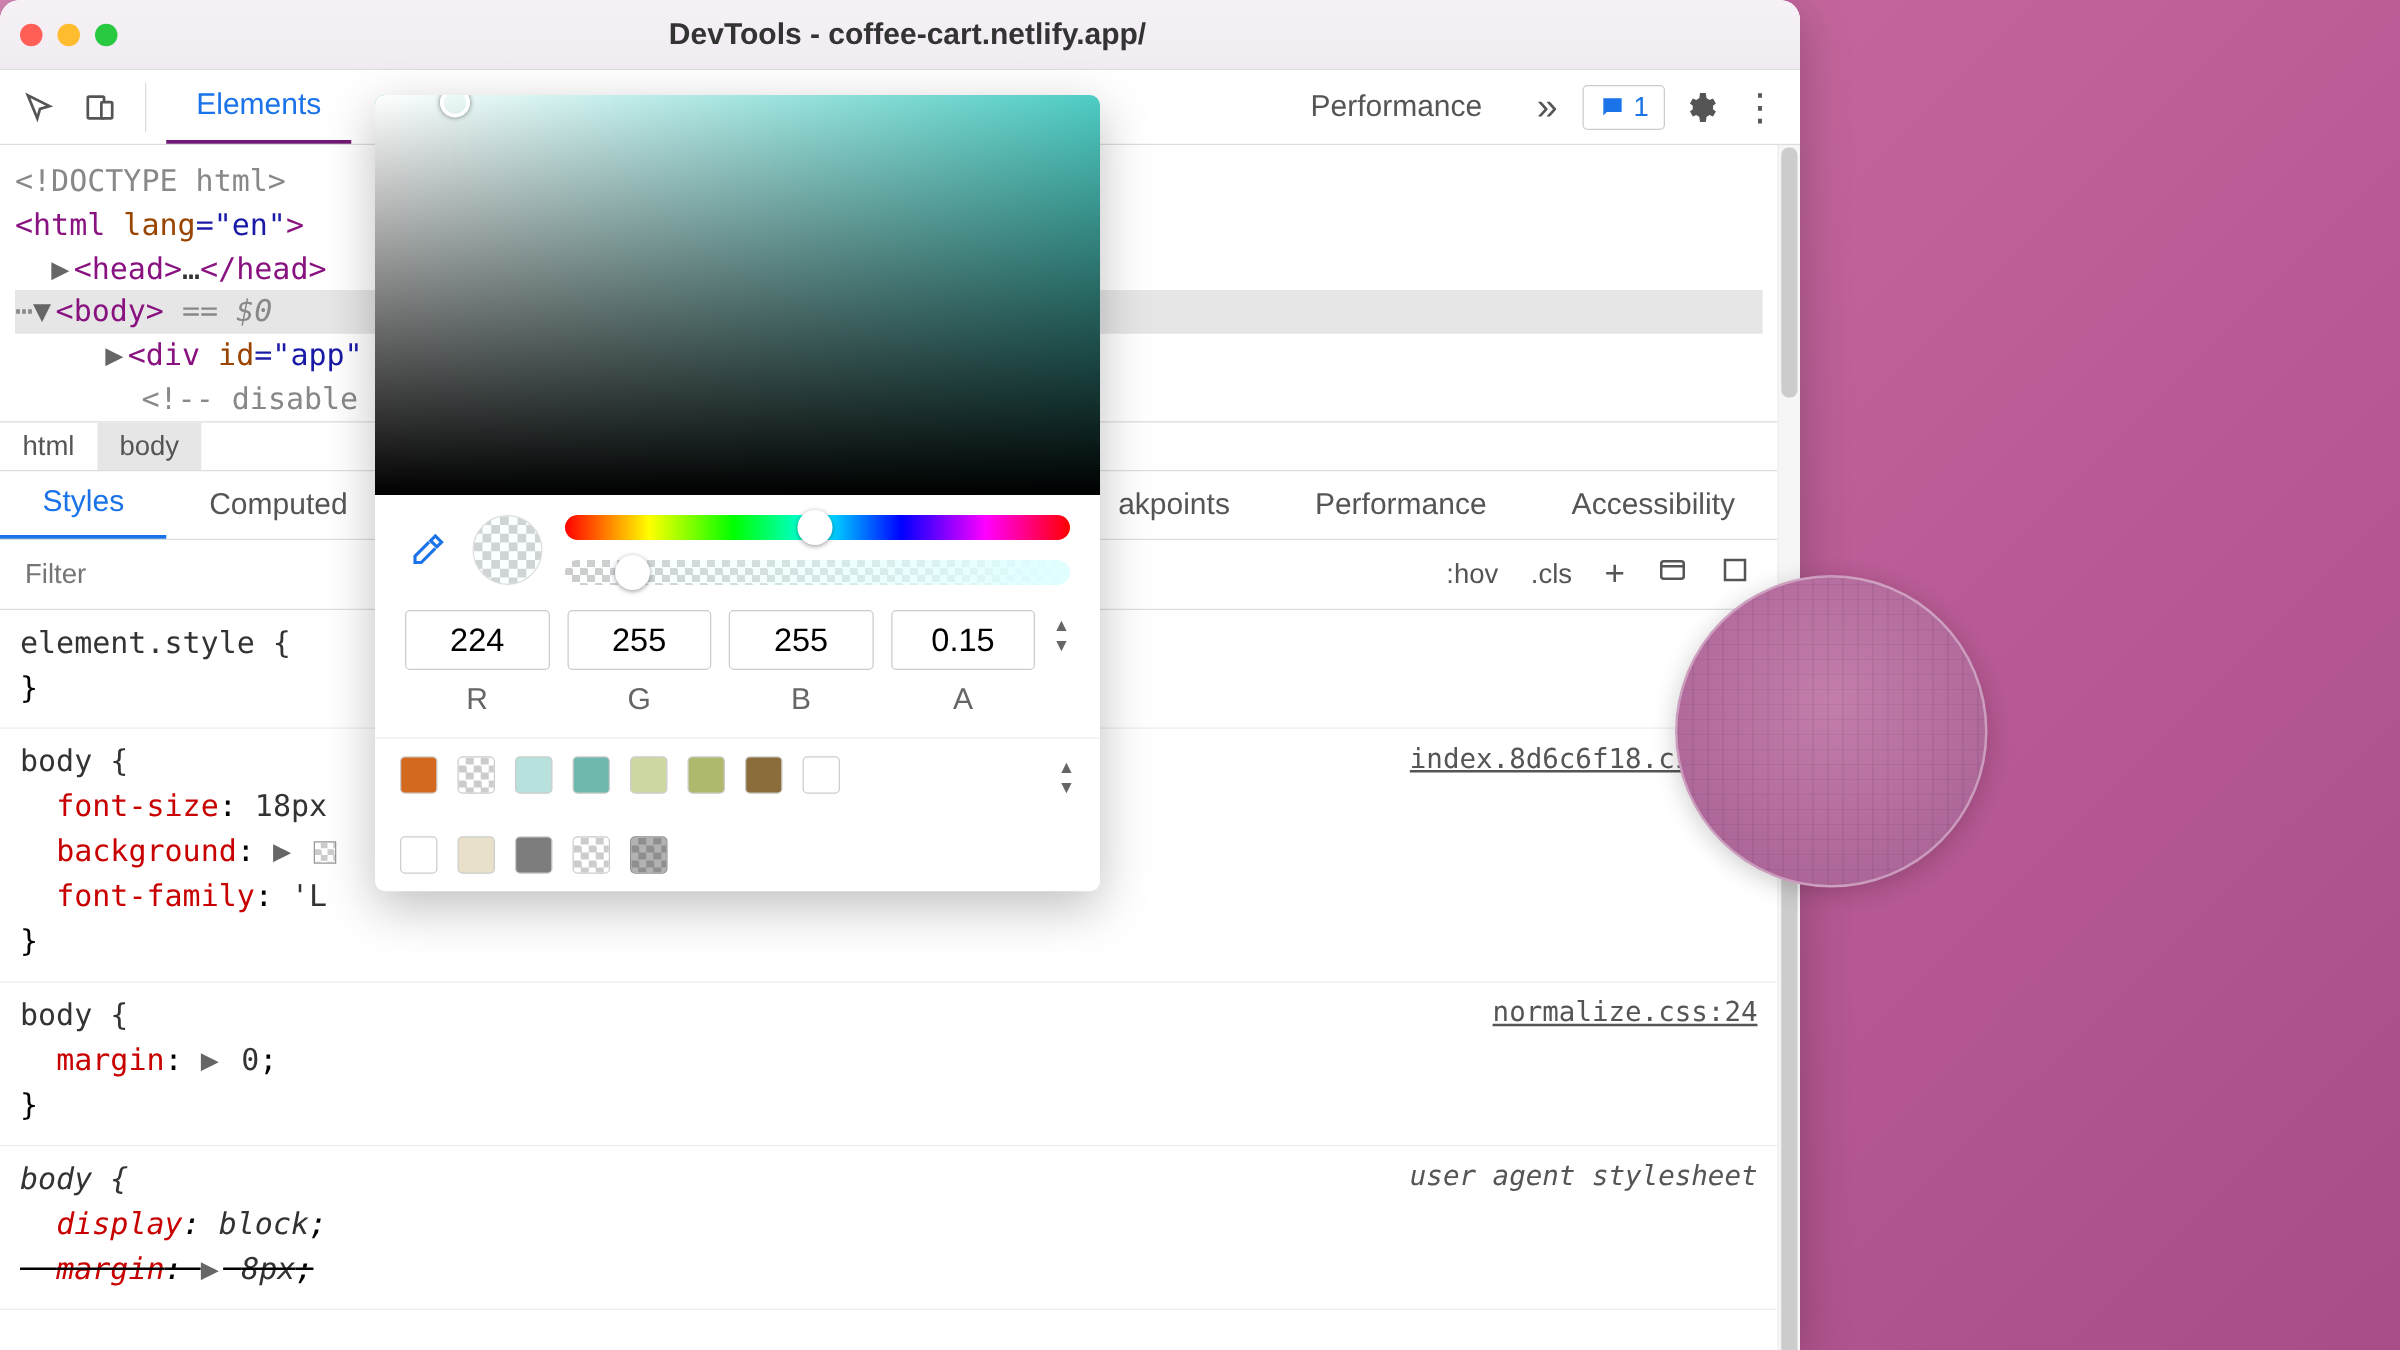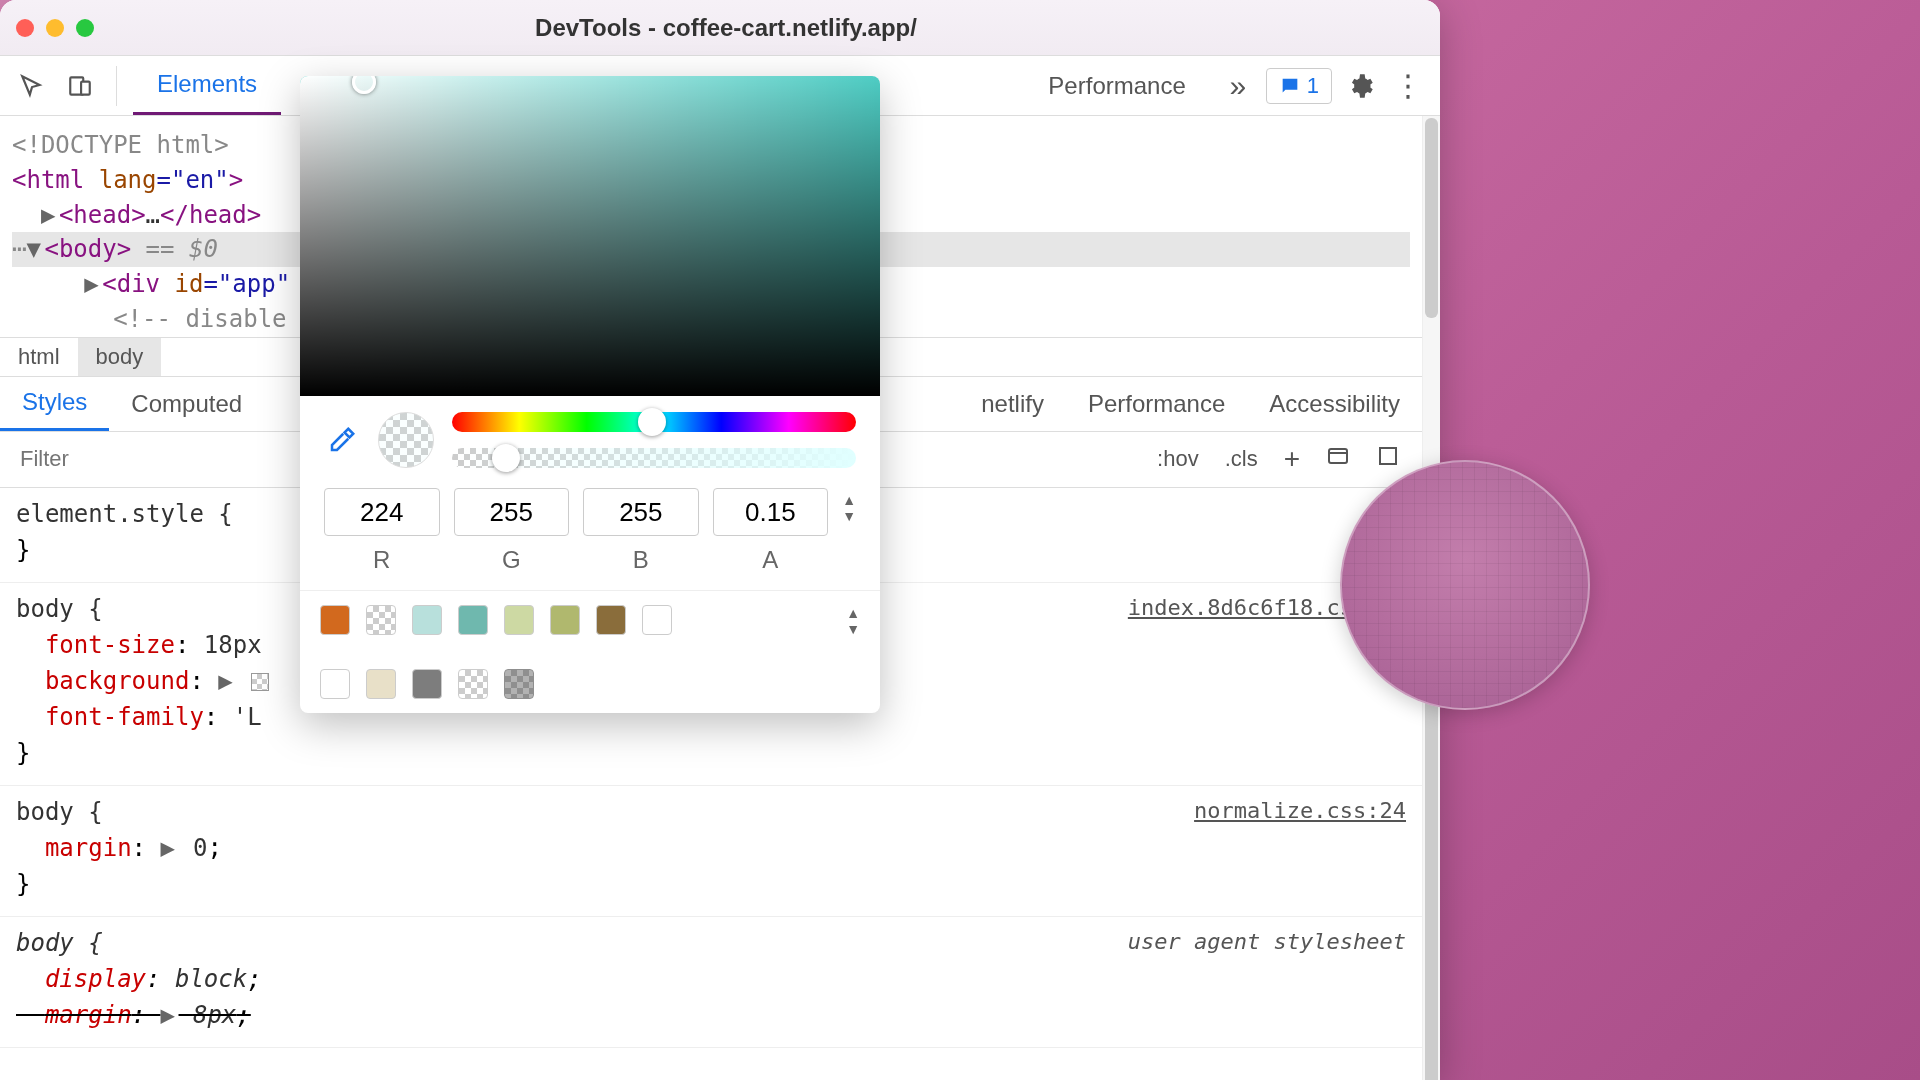--- a/index.html
+++ b/index.html
@@ -41,21 +41,21 @@
   }
   .dom .line { white-space:pre; }
   .dom .sel { background:#e6e6e6; }
   .tag{color:#881280;} .attr{color:#994500;} .val{color:#1a1aa6;} .comment{color:#888;} .grey{color:#888;}
   .ellipsis-dots{color:#888;}
   .tri { color:#666; display:inline-block; width:18px; }
   .crumbs { display:flex; border-top:1px solid #ddd; }
   .crumb { padding:6px 18px; font-size:22px; color:#555; }
   .crumb.active { background:#e6e6e6; }
   .subtabs { display:flex; border-top:1px solid #ddd; border-bottom:1px solid #ddd; height:56px; align-items:stretch; }
-  .subtab { padding:0 22px; display:flex; align-items:center; font-size:24px; color:#555; }
+  .subtab { padding:0 34px; display:flex; align-items:center; font-size:24px; color:#555; }
   .subtab.active { color:#1a73e8; border-bottom:3px solid #1a73e8; }
   .filterbar { display:flex; align-items:center; border-bottom:1px solid #ddd; height:56px; }
   .filter-input { flex:1; border:none; font-size:22px; padding:0 20px; color:#888; outline:none; }
   .filter-tools { display:flex; align-items:center; gap:14px; padding:0 16px; color:#555; font-size:22px; }
   .filter-tools .it { padding:4px 6px; }
   .styles {
     font-family: Menlo, Monaco, monospace; font-size:24px; line-height:1.5; overflow:auto; flex:1;
   }
   .rule { padding:8px 16px 14px 16px; border-bottom:1px solid #eee; position:relative; }
   .rule .src { position:absolute; right:16px; top:8px; text-decoration:underline; color:#555; font-size:22px; }
@@ -191,21 +191,21 @@
 
       <div class="crumbs">
         <div class="crumb">html</div>
         <div class="crumb active">body</div>
       </div>
 
       <div class="subtabs">
         <div class="subtab active">Styles</div>
         <div class="subtab">Computed</div>
         <div class="spacer"></div>
-        <div class="subtab">netlify</div>
+        <div class="subtab">akpoints</div>
         <div class="subtab">Performance</div>
         <div class="subtab">Accessibility</div>
       </div>
 
       <div class="filterbar">
         <input class="filter-input" placeholder="Filter" style="">
         <div class="filter-tools">
           <span class="it">:hov</span>
           <span class="it">.cls</span>
           <span class="it" style="font-size:28px;">+</span>

